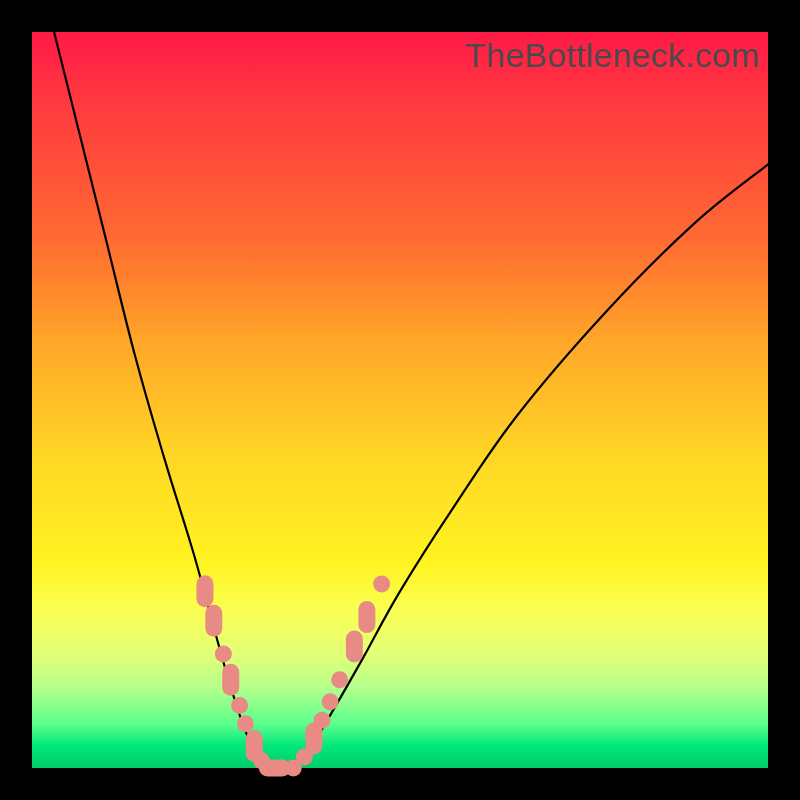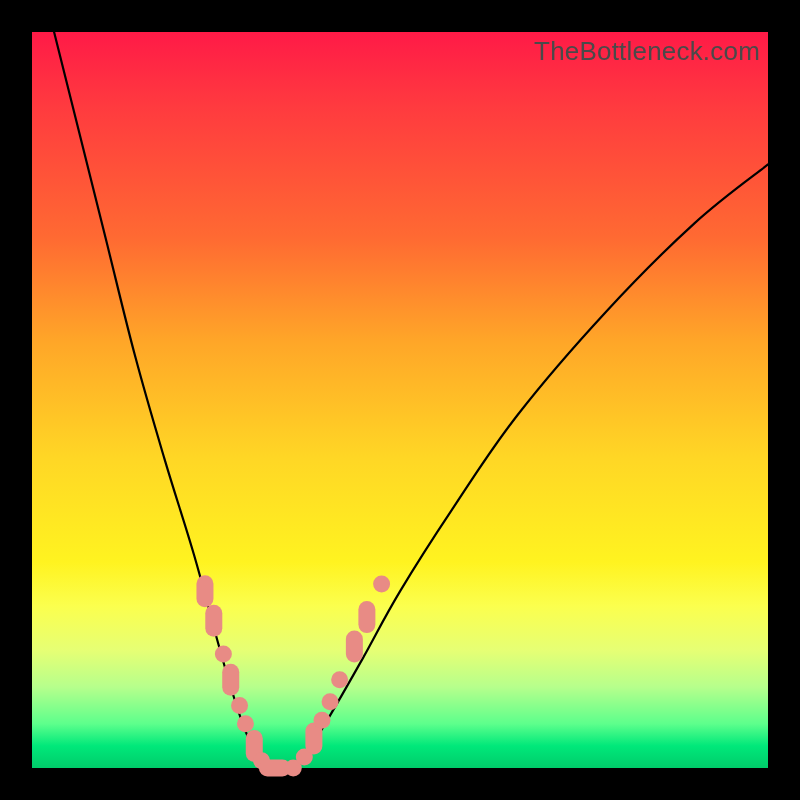--- a/index.html
+++ b/index.html
@@ -38,21 +38,21 @@
       #5dff8c 94%,
       #00e87a 97%,
       #00cc6a 100%
     );
   }
   .watermark {
     position: absolute;
     top: 4px;
     right: 8px;
     color: #4a4a4a;
-    font-size: 26px;
+    font-size: 34px;
     font-weight: 500;
     letter-spacing: 0.2px;
     pointer-events: none;
   }
   svg.curves {
     position: absolute;
     left: 0;
     top: 0;
     width: 736px;
     height: 736px;

